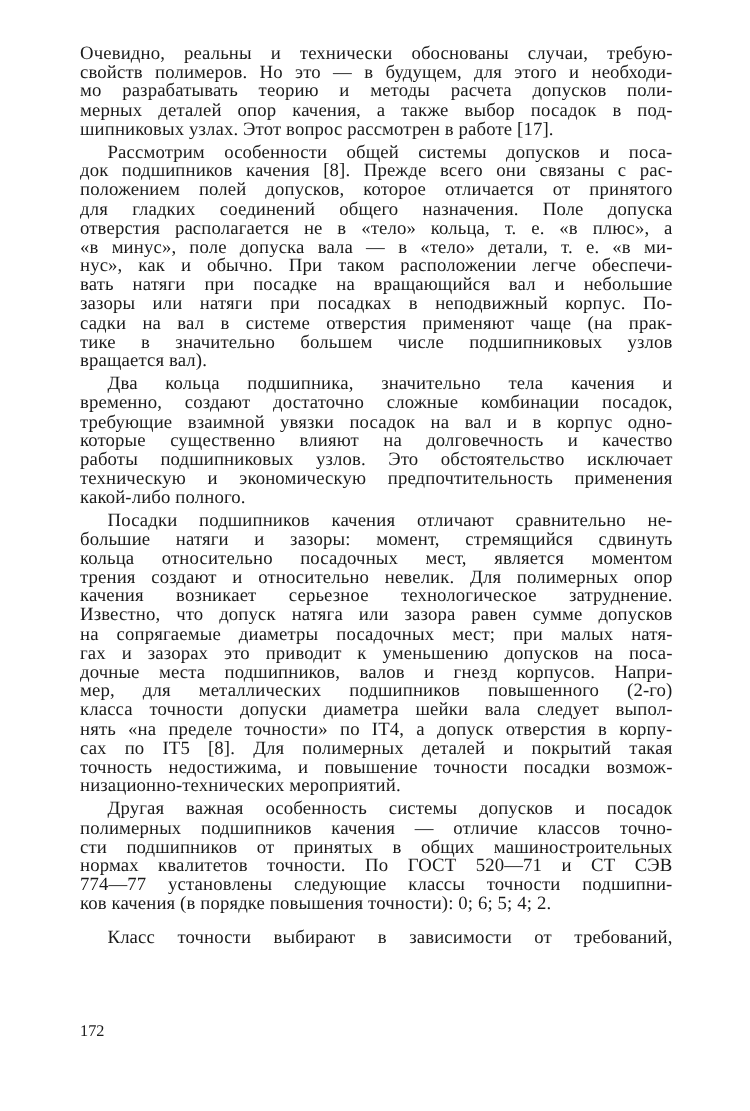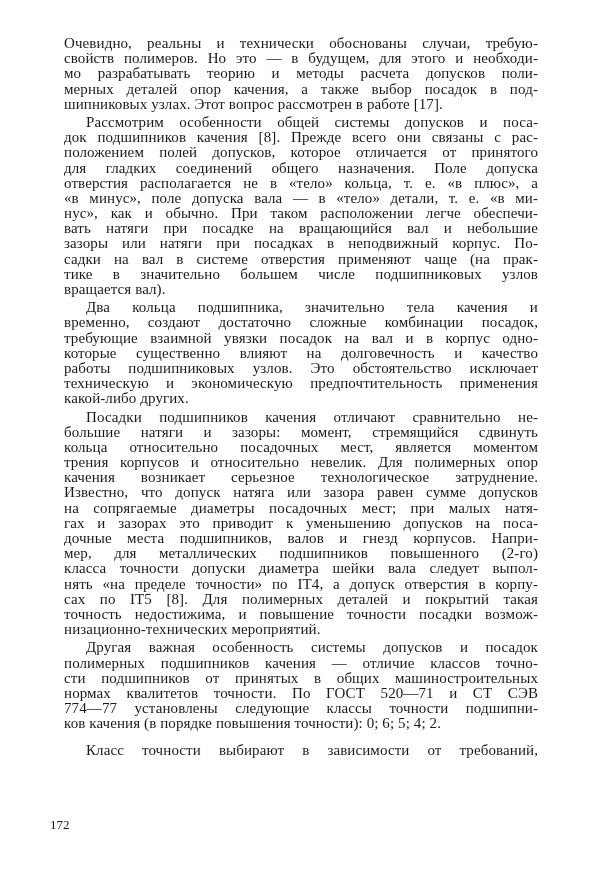--- a/index.html
+++ b/index.html
@@ -39,21 +39,21 @@
     }
     .para {
       display: block;
       margin: 0;
     }
     .para + .para {
       margin-top: 3px;
     }
     .page-number {
       position: absolute;
-      left: 50px;
+      left: 64px;
       top: 817px;
       font-size: 13px;
       font-family: "Liberation Serif", "DejaVu Serif", serif;
       color: #1a1a1a;
     }
   </style>
 </head>
 <body>
 
 <div class="page">
@@ -81,28 +81,28 @@
     <span class="line last">вращается вал).</span>
   </div>
 
   <div class="para">
     <span class="line indent">Два кольца подшипника, значительно тела качения и</span>
     <span class="line">временно, создают достаточно сложные комбинации посадок,</span>
     <span class="line">требующие взаимной увязки посадок на вал и в корпус одно-</span>
     <span class="line">которые существенно влияют на долговечность и качество</span>
     <span class="line">работы подшипниковых узлов. Это обстоятельство исключает</span>
     <span class="line">техническую и экономическую предпочтительность применения</span>
-    <span class="line last">какой-либо других.</span>
+    <span class="line last">какой-либо полного.</span>
   </div>
 
   <div class="para">
     <span class="line indent">Посадки подшипников качения отличают сравнительно не-</span>
     <span class="line">большие натяги и зазоры: момент, стремящийся сдвинуть</span>
     <span class="line">кольца относительно посадочных мест, является моментом</span>
-    <span class="line">трения корпусов и относительно невелик. Для полимерных опор</span>
+    <span class="line">трения создают и относительно невелик. Для полимерных опор</span>
     <span class="line">качения возникает серьезное технологическое затруднение.</span>
     <span class="line">Известно, что допуск натяга или зазора равен сумме допусков</span>
     <span class="line">на сопрягаемые диаметры посадочных мест; при малых натя-</span>
     <span class="line">гах и зазорах это приводит к уменьшению допусков на поса-</span>
     <span class="line">дочные места подшипников, валов и гнезд корпусов. Напри-</span>
     <span class="line">мер, для металлических подшипников повышенного (2-го)</span>
     <span class="line">класса точности допуски диаметра шейки вала следует выпол-</span>
     <span class="line">нять «на пределе точности» по IT4, а допуск отверстия в корпу-</span>
     <span class="line">сах по IT5 [8]. Для полимерных деталей и покрытий такая</span>
     <span class="line">точность недостижима, и повышение точности посадки возмож-</span>

